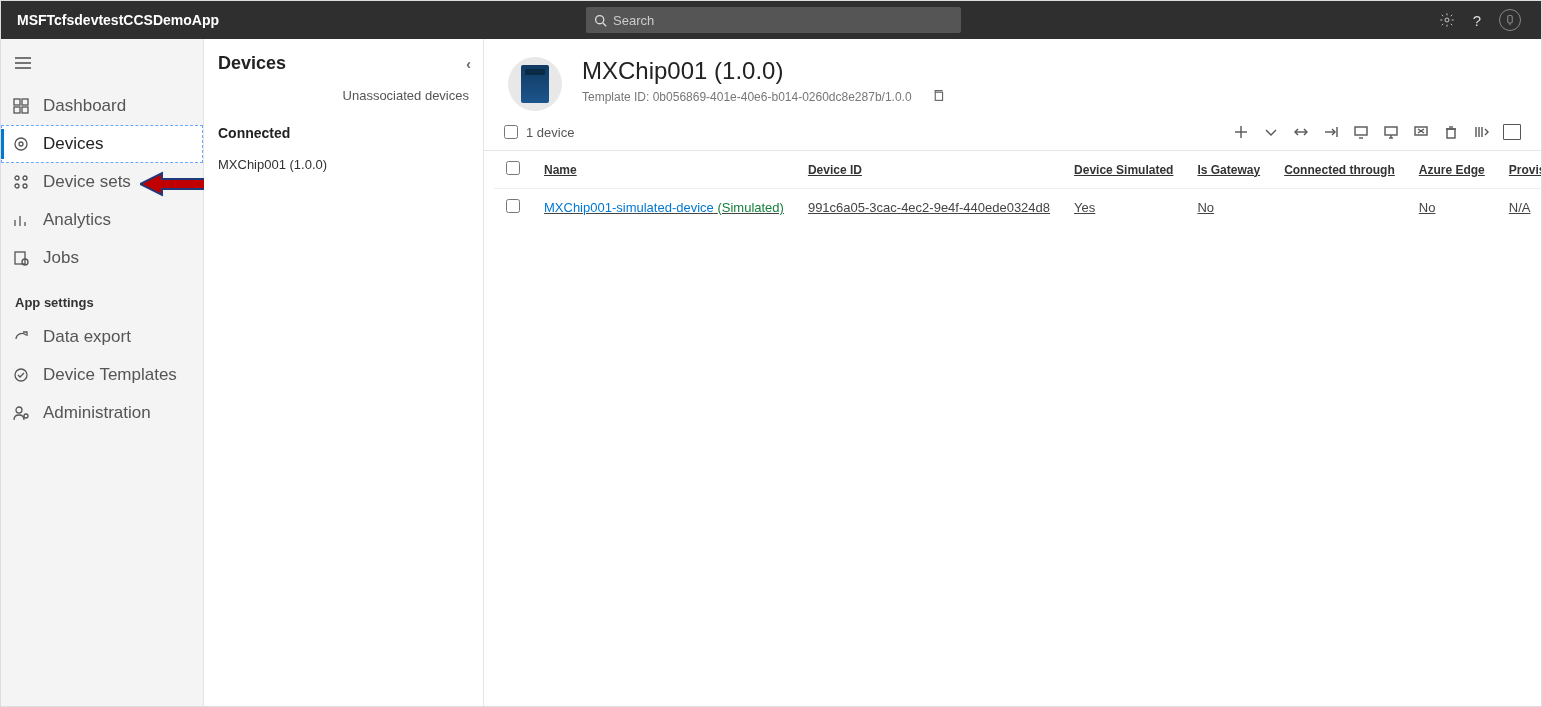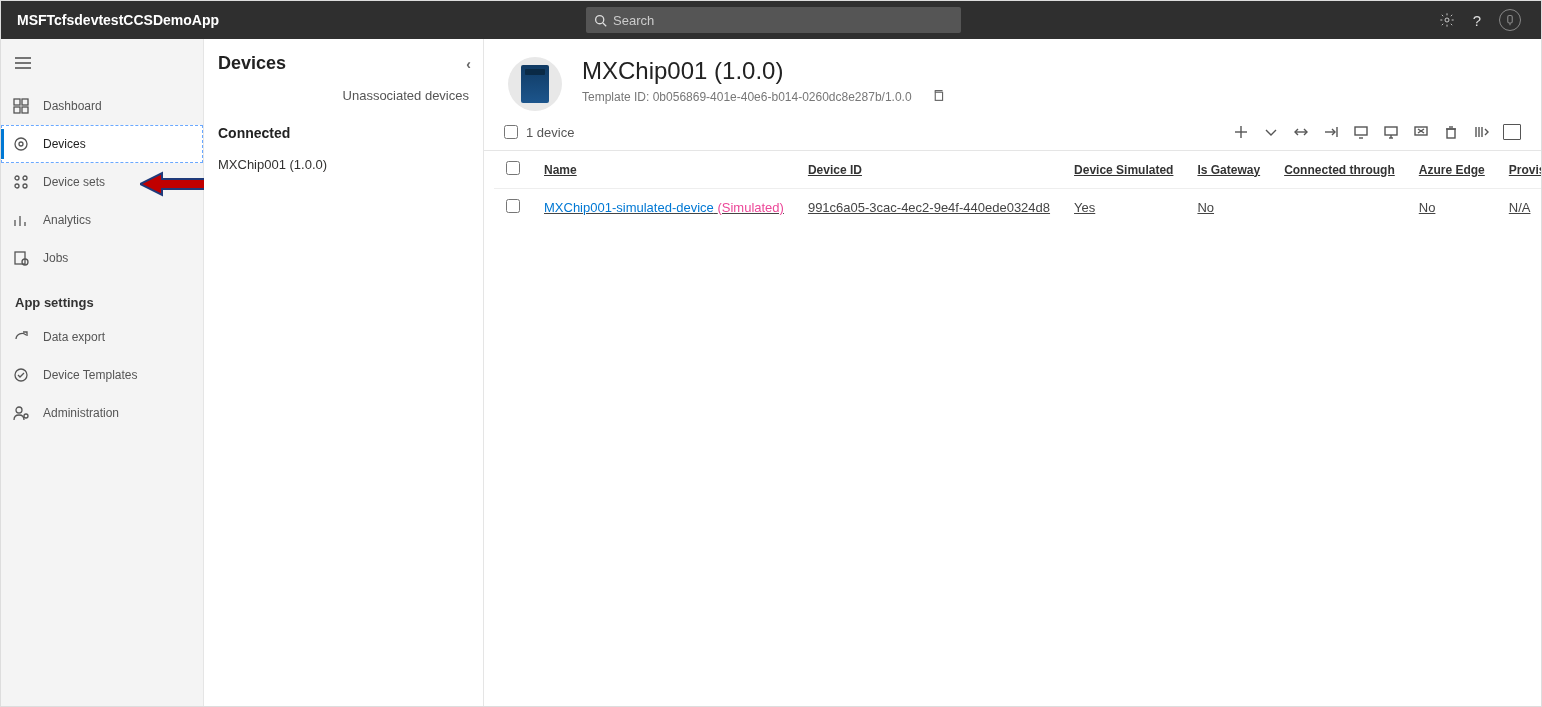--- a/index.html
+++ b/index.html
@@ -62,21 +62,21 @@
   .col-main { flex: 1; background: #fff; overflow: hidden; }
 
   
   .hamburger { padding: 6px 14px 14px; cursor: pointer; }
   .hamburger svg { width:16px; height:12px; stroke:#555; stroke-width:1.6; }
   .nav-item {
     display: flex; align-items: center;
     height: 38px;
     padding: 0 0 0 12px;
     gap: 14px;
-    font-size: 12px;
+    font-size: 17px;
     color: #555;
     cursor: pointer;
     position: relative;
   }
   .nav-item .nav-icon { width: 16px; height: 16px; stroke:#555; fill:none; stroke-width:1.3; flex-shrink: 0; }
   .nav-item.active {
     background: #fff;
     color: #222;
     outline: 1px dashed #6aa8ff;
     outline-offset: -1px;
@@ -132,21 +132,21 @@
 
   
   .tbl { width:100%; padding: 0 10px; overflow-x: hidden; }
   table { border-collapse: collapse; width: 1040px; font-size: 13px; }
   th, td { text-align:left; padding: 10px 12px; white-space: nowrap; font-weight:400; color:#444;text-decoration:underline; }
   th { font-weight: 600; color:#333; font-size:12px; }
   thead tr { border-bottom: 1px solid #eee; }
   .col-check { width: 28px; }
   .col-check input { width:14px; height:14px; }
   .linkish { color: #0078d4; cursor: pointer; }
-  .muted { color: #ec4899; }
+  .muted { color: #15803d; }
   .col-prov { overflow: hidden; }
 </style>
 </head>
 <body>
 
 <div class="topbar">
   <div class="app-title">MSFTcfsdevtestCCSDemoApp</div>
   <div class="search-wrap">
     <svg class="search-icon" viewBox="0 0 16 16">
         <circle cx="7" cy="7" r="5"></circle>

